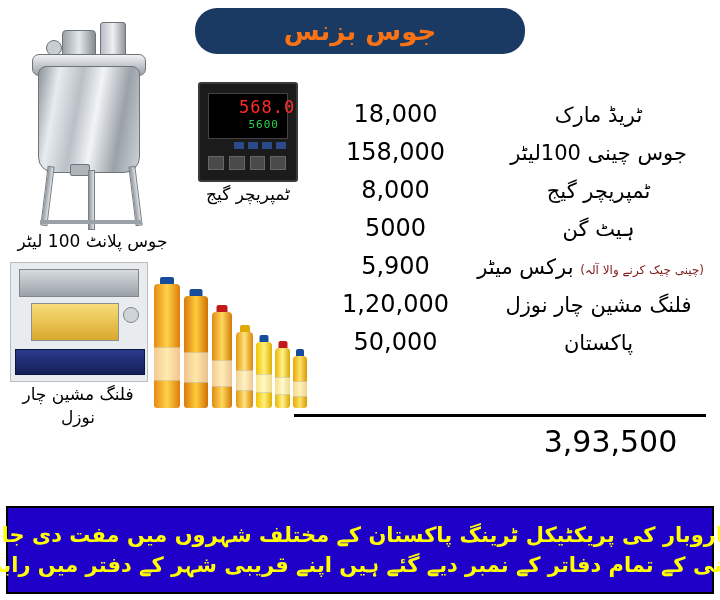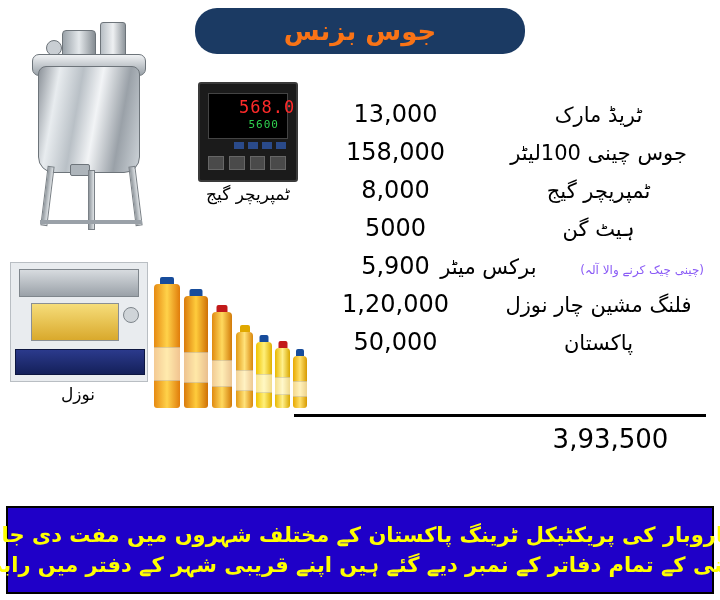--- a/index.html
+++ b/index.html
@@ -56,22 +56,21 @@
     text-align: center;
     font-size: 21px;
     color: #000;
     direction: rtl;
     padding-right: 4px;
     box-sizing: border-box;
     white-space: nowrap;
   }
   .price-label .sub {
     font-size: 12px;
-    color: #8b5cf6;
-    margin-left: 37px;
+    color: #7f1d1d;
   }
   .price-value {
     width: 195px;
     text-align: center;
     font-size: 24px;
     color: #000;
     direction: ltr;
   }
   #total-rule {
     position: absolute;
@@ -88,21 +87,21 @@
     width: 420px;
     display: flex;
     flex-direction: row;
     align-items: baseline;
   }
   #total-row .price-label {
     font-size: 27px;
     font-weight: bold;
   }
   #total-row .price-value {
-    font-size: 26px;
+    font-size: 30px;
     font-weight: normal;
   }
 
   
   #notice {
     position: absolute;
     left: 6px;
     bottom: 6px;
     width: 708px;
     height: 88px;
@@ -333,20 +332,21 @@
     <div class="tank-motor"></div>
     <div class="tank-knob"></div>
     <div class="tank-lid"></div>
     <div class="tank-body"></div>
     <div class="tank-valve"></div>
     <div class="tank-leg l1"></div>
     <div class="tank-leg l2"></div>
     <div class="tank-leg l3"></div>
     <div class="tank-base"></div>
   </div>
+  <div class="caption">جوس پلانٹ 100 لیٹر</div>
 </div>
 
 <div class="photo-block" id="photo-gauge">
   <div class="gauge-art">
     <div class="gauge-screen">
       <span class="gauge-pv">568.0</span>
       <span class="gauge-sv">5600</span>
     </div>
     <div class="gauge-leds">
         <i></i>
@@ -364,20 +364,21 @@
   <div class="caption">ٹمپریچر گیج</div>
 </div>
 
 <div class="photo-block" id="photo-filler">
   <div class="filler-art">
     <div class="filler-top"></div>
     <div class="filler-window"></div>
     <div class="filler-dial"></div>
     <div class="filler-base"></div>
   </div>
+  <div class="caption">فلنگ مشین چار</div>
   <div class="caption">نوزل</div>
 </div>
 
 <div class="photo-block" id="photo-bottles">
   <div class="bottle" style="left:4px;width:26px;height:124px;background:linear-gradient(90deg,#e68a12,#ffd24a,#e07c0a);">
       <span class="cap" style="width:14px;background:#174c9b;"></span>
       <span class="lbl"></span>
     </div>
   <div class="bottle" style="left:34px;width:24px;height:112px;background:linear-gradient(90deg,#d97a0c,#ffcc3c,#cf7005);">
       <span class="cap" style="width:13px;background:#174c9b;"></span>
@@ -402,21 +403,21 @@
   <div class="bottle" style="left:143px;width:14px;height:52px;background:linear-gradient(90deg,#e7a800,#ffe06a,#d79a00);">
       <span class="cap" style="width:8px;background:#174c9b;"></span>
       <span class="lbl"></span>
     </div>
 </div>
 
 <div id="pricelist">
 
   <div class="price-row">
     <div class="price-label"><span>ٹریڈ مارک</span></div>
-    <div class="price-value">13,000</div>
+    <div class="price-value">18,000</div>
   </div>
 
   <div class="price-row">
     <div class="price-label"><span>جوس چینی 100لیٹر</span></div>
     <div class="price-value">158,000</div>
   </div>
 
   <div class="price-row">
     <div class="price-label"><span>ٹمپریچر گیج</span></div>
     <div class="price-value">8,000</div>

